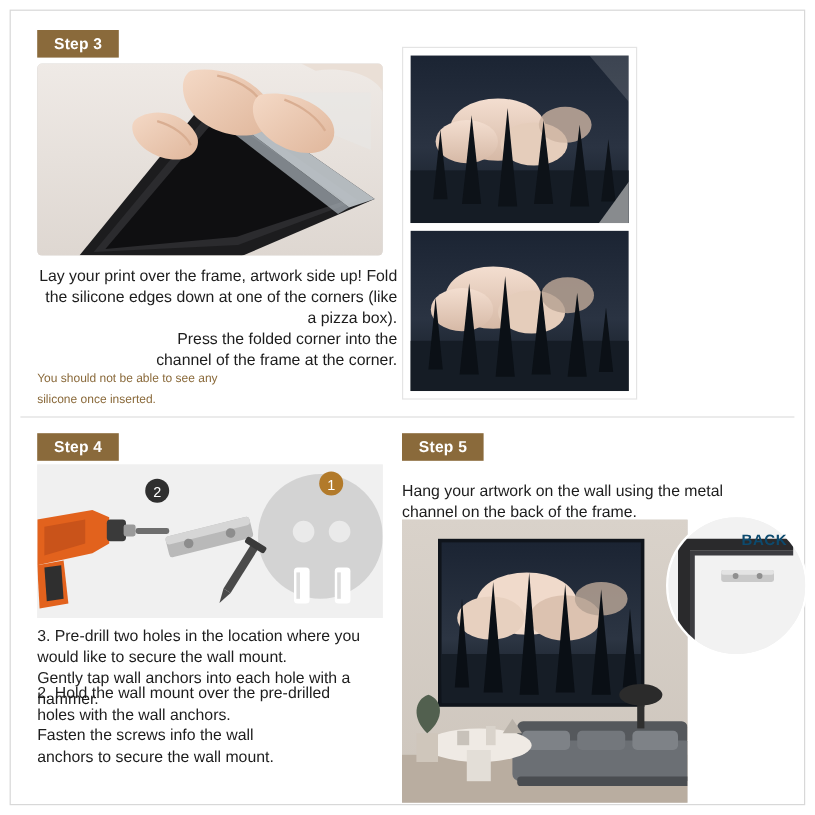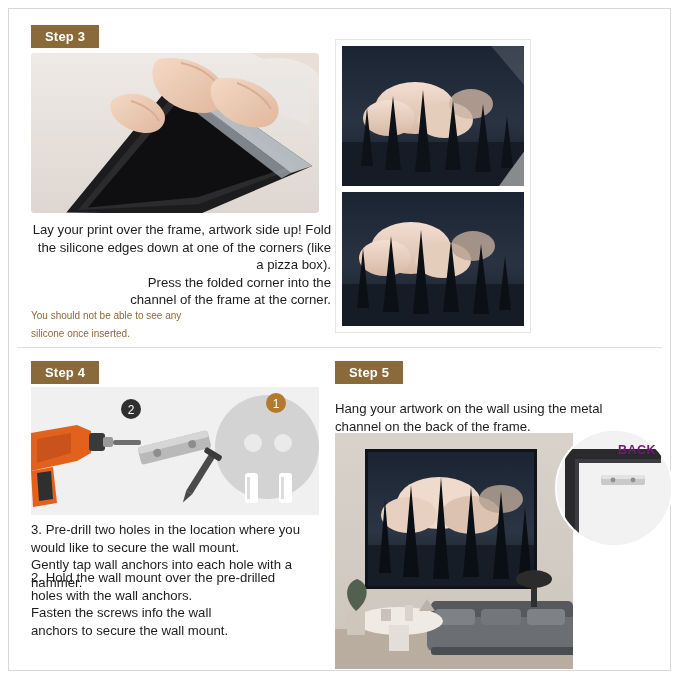--- a/index.html
+++ b/index.html
@@ -115,21 +115,21 @@
     background: #f1f1f1;
     border: 2px solid #ffffff;
     overflow: hidden;
   }
   #back-label {
     position: absolute;
     right: 14px; top: 434px;
     font-size: 12.5px;
     font-weight: bold;
     letter-spacing: .5px;
-    color: #701a75;
+    color: #0c4a6e;
   }
 
   
   .art { position: relative; width: 100%; height: 100%; }
   .art svg { display: block; width: 100%; height: 100%; }
 
   .photo-frame-border { outline: 1px solid rgba(0,0,0,.06); outline-offset: -1px; }
 </style>
 </head>
 <body>

